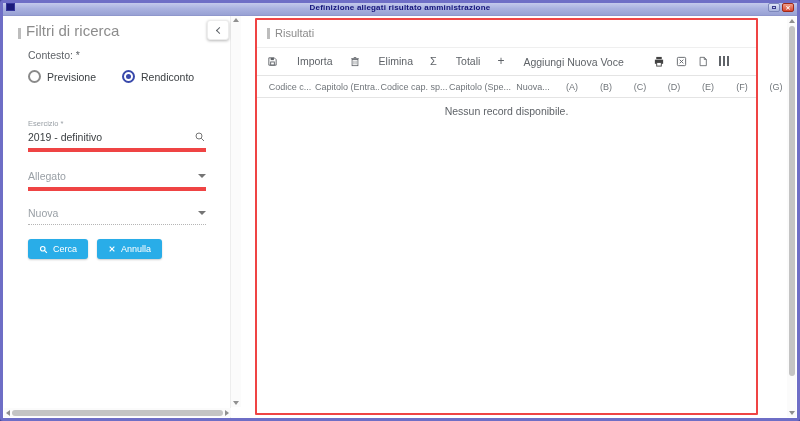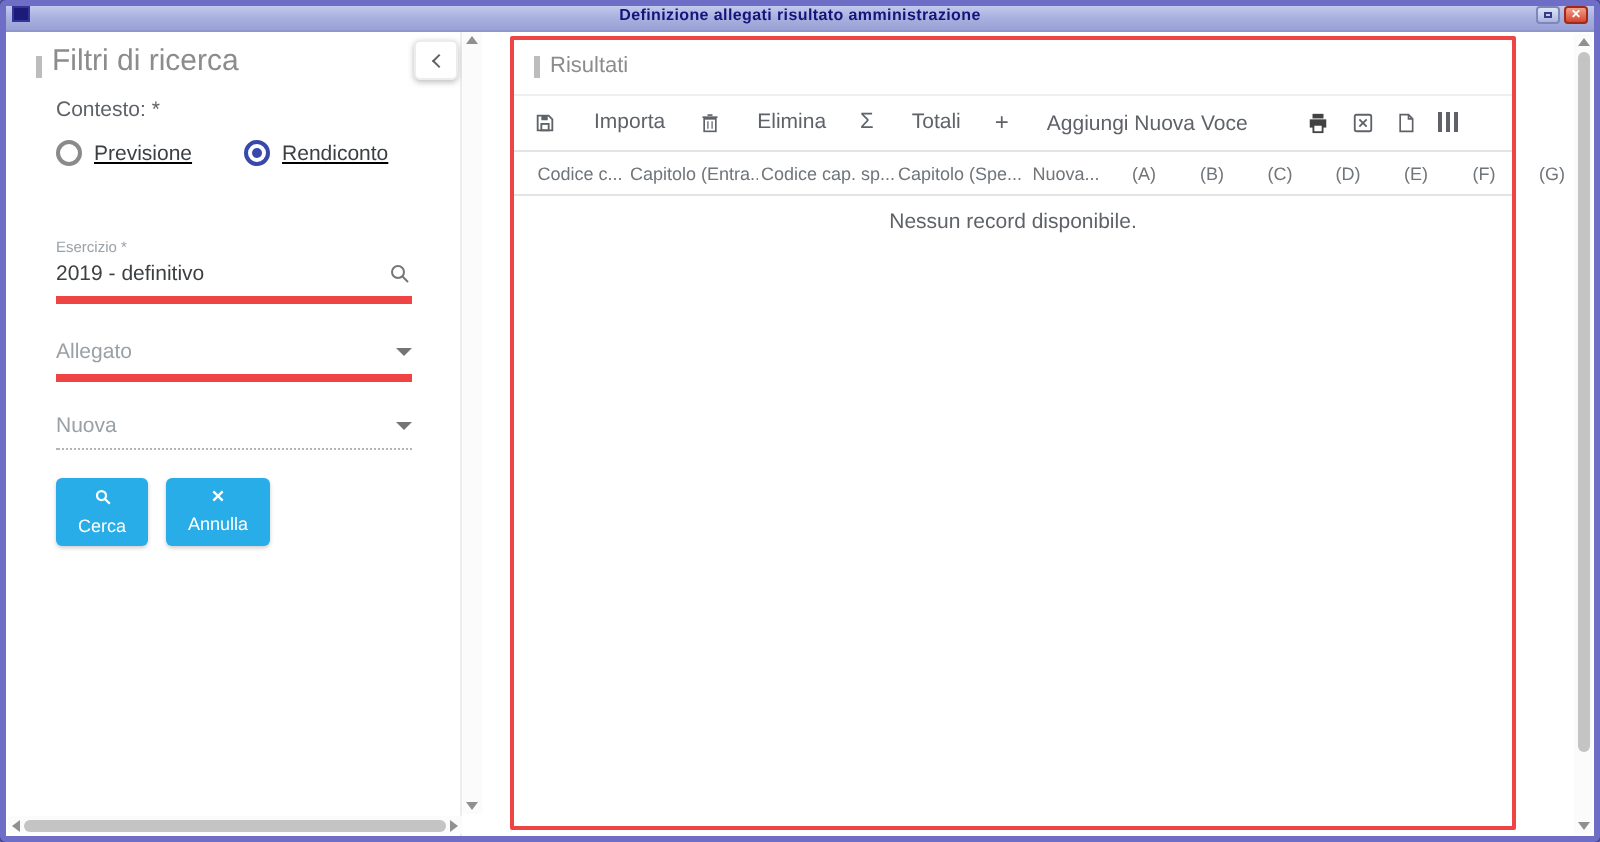--- a/index.html
+++ b/index.html
@@ -27,38 +27,38 @@
   .btn-restore .sq{ width:4px; height:3px; border:1px solid #3a3a8a; margin:2px auto 0; }
   .btn-close{ background:linear-gradient(#f0a08c,#d9442e); border:1px solid #a02a18; color:#fff; font-weight:bold; }
   
   .content{ position:relative; height:402px; background:#ffffff; }
   
   .left-region{ position:absolute; left:0; top:0; width:228px; height:100%; background:#fff; border-right:1px solid #ededed; padding:6px 0 0 15px; }
   .panel-title{ display:flex; align-items:flex-end; gap:5px; color:#8c8c8c; font-size:15px; }
   .panel-bar{ width:3px; height:11px; background:#bdbdbd; }
   .field-label{ color:#5f6368; font-size:10.5px; }
   .contesto{ margin:10px 0 0 10px; }
-  .radio-row{ display:flex; gap:26px; margin:9px 0 0 10px; align-items:center;text-decoration:underline; }
+  .radio-row{ display:flex; gap:26px; margin:9px 0 0 10px; align-items:center; }
   .radio{ display:flex; align-items:center; gap:6px; cursor:pointer; }
   .radio-circle{ width:13px; height:13px; border-radius:50%; border:2px solid #8a8a8a; background:#fff; position:relative; flex:0 0 auto; }
   .radio-circle.sel{ border-color:#3949ab; }
   .radio-circle.sel::after{ content:""; position:absolute; left:2px; top:2px; width:5px; height:5px; border-radius:50%; background:#3949ab; }
   .radio-label{ color:#3c4043; font-size:10.5px; }
   .field{ margin:14px 0 0 10px; width:178px; position:relative; }
   .tiny-label{ font-size:7.5px; color:#9aa0a6; margin-bottom:3px;margin-top:36px; }
   .field-value{ color:#3c4043; font-size:10.5px; padding-bottom:5px; border-bottom:4px solid #ef4444; display:flex; align-items:center; }
   .field-value .grow{ flex:1; }
   .field-value.placeholder{ color:#9aa0a6; }
   .field-value.dotted{ border-bottom:1px dotted #b5b5b5; }
   .caret-down{ width:0; height:0; border-left:4px solid transparent; border-right:4px solid transparent; border-top:4px solid #757575; }
   .btn-row{ display:flex; gap:9px; margin:14px 0 0 10px; }
   .blue-btn{
     display:flex; align-items:center; gap:5px; background:#29ade8; color:#fff;
     border:none; border-radius:3px; font-size:9px; padding:5px 11px; cursor:pointer;
-    font-family:"Liberation Sans", sans-serif; box-shadow:0 1px 2px rgba(0,0,0,.2);flex-direction:column;
+    font-family:"Liberation Sans", sans-serif; box-shadow:0 1px 2px rgba(0,0,0,.2);
   }
   .collapse-btn{
     position:absolute; left:204px; top:4px; width:22px; height:20px; background:#fff;
     border:1px solid #ececec; border-radius:3px; box-shadow:0 1px 3px rgba(0,0,0,.28);
     cursor:pointer; display:flex; align-items:center; justify-content:center;
   }
   .chev-left{ width:5px; height:5px; border-left:1.5px solid #5f6368; border-bottom:1.5px solid #5f6368; transform:rotate(45deg); margin-left:2px; }
   
   .mid-vscroll{ position:absolute; left:228px; top:0; width:10px; height:calc(100% - 11px); background:#fbfbfb; display:flex; flex-direction:column; justify-content:space-between; align-items:center; padding:2px 0; }
   .left-hscroll{ position:absolute; left:1px; bottom:1px; width:227px; height:9px; background:#fbfbfb; display:flex; align-items:center; padding:0 2px; gap:2px; }

